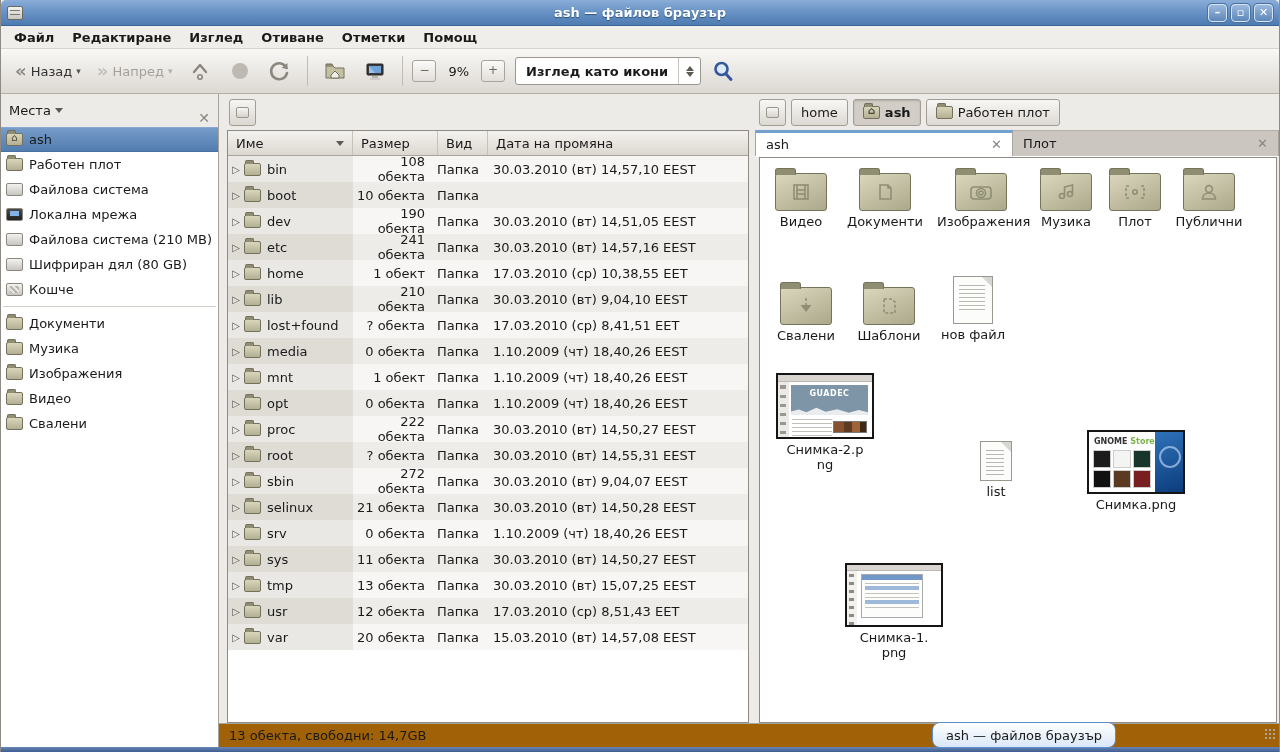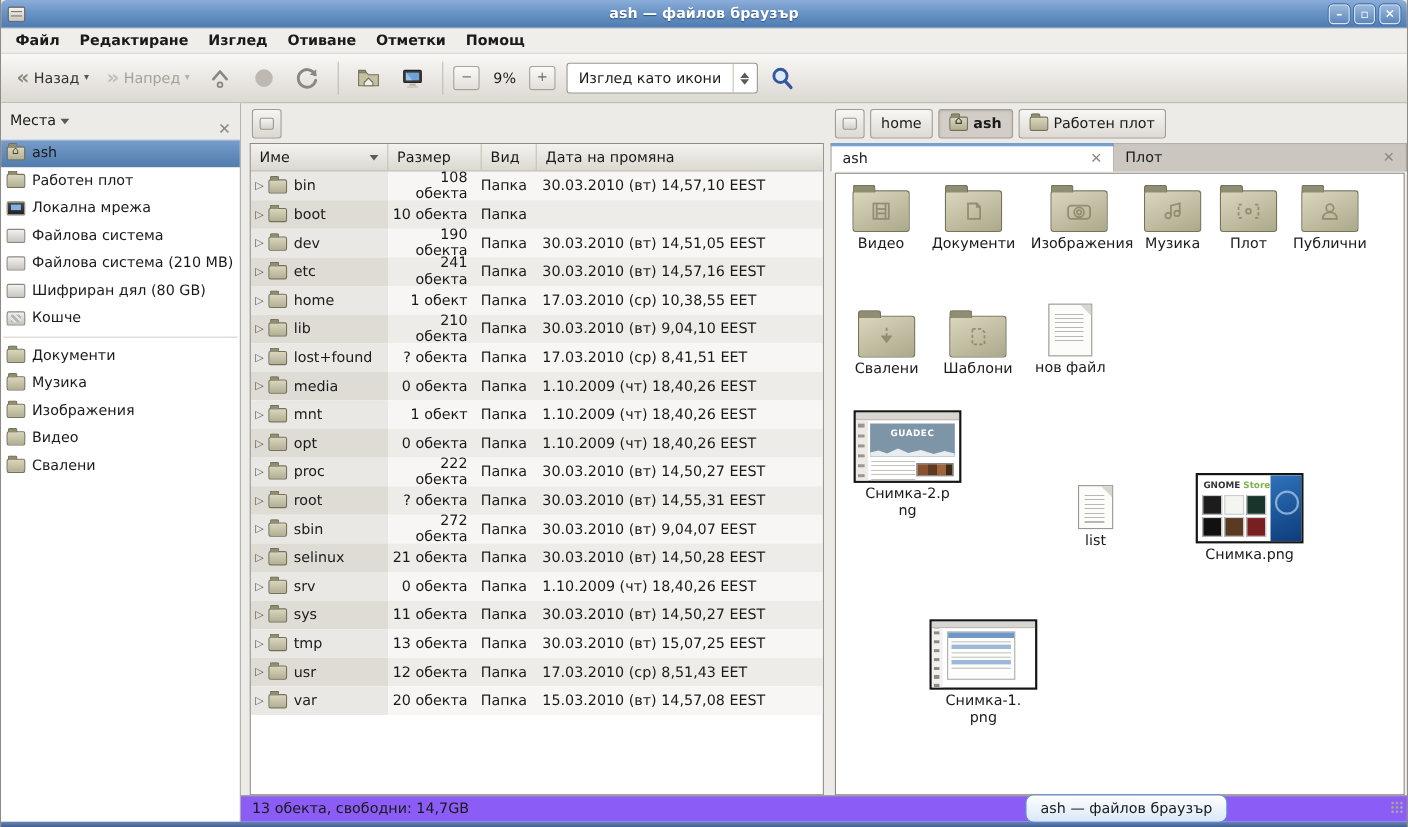--- a/index.html
+++ b/index.html
@@ -41,21 +41,21 @@
   .drop-arrow { font-size:9px; color:#555; }
   .disabled .drop-arrow { color:#b5b1aa; }
   .tsep { width:1px; height:30px; background:#c0bcb4; margin:0 5px; }
   .icon24 { width:24px; height:24px; display:block; }
   .zoombtn { width:24px; height:22px; border:1px solid #a8a49c; border-radius:3px;
     background:linear-gradient(#fbfaf9,#e2dfda); text-align:center; line-height:19px;
     color:#6b6861; font-size:12px; }
   .zoom-label { padding:0 8px; }
   .combo { display:flex; align-items:center; border:1px solid #9b978f; border-radius:3px;
     background:#fff; height:28px; margin-left:6px; }
-  .combo-text { padding:0 10px; min-width:140px; }
+  .combo-text { padding:0 10px; min-width:140px;font-weight:bold; }
   .combo-spin { border-left:1px solid #c7c3bc; width:22px; height:100%;
     display:flex; flex-direction:column; align-items:center; justify-content:center; gap:1px; }
   .tri-up { width:0; height:0; border-left:4px solid transparent; border-right:4px solid transparent; border-bottom:5px solid #5d5a54; }
   .tri-dn { width:0; height:0; border-left:4px solid transparent; border-right:4px solid transparent; border-top:5px solid #5d5a54; }
 
   
   .content { position:absolute; top:94px; left:0; right:0; bottom:5px; }
   .sidebar { position:absolute; top:0; left:0; width:218px; bottom:0; background:#fff; border-right:1px solid #a7a39b; }
   .side-header { height:33px; background:#edebe7; display:flex; padding:16px 8px; }
   .side-title { display:flex; align-items:center; gap:4px; }
@@ -96,21 +96,21 @@
   .tree-row:nth-child(even) { background:linear-gradient(to right,#dfdcd6 0 125px,#eeece8 125px); }
   .expander { width:16px; text-align:center; color:#57544e; font-size:10px; flex:none; }
   .row-folder { margin-right:6px; }
   .cell-name { width:85px; overflow:hidden; white-space:nowrap; }
   .cell-size { width:83px; text-align:right; padding-right:10px; flex:none; }
   .cell-type { width:50px; padding-left:2px; flex:none; }
   .cell-date { flex:1; padding-left:8px; white-space:nowrap; }
 
   
   .statusbar { position:absolute; left:218px; right:0; bottom:0; height:24px;
-    background:#8b5cf6; border-top:1px solid #a8a49c; display:flex; align-items:center; padding:0 10px; }
+    background:#a16207; border-top:1px solid #a8a49c; display:flex; align-items:center; padding:0 10px; }
 
   
   .rightpane { position:absolute; top:0; left:754px; right:0; bottom:24px; background:#edebe7; }
   .crumbbar { height:36px; display:flex; align-items:center; gap:5px; padding:0 4px; }
   .crumb { display:flex; align-items:center; gap:5px; height:27px; padding:0 9px;
     border:1px solid #a29e96; border-radius:3px; background:linear-gradient(#f8f7f5,#ddd9d3); }
   .crumb.icon-only { padding:0 6px; }
   .crumb.active { background:#d2cec7; box-shadow:inset 0 1px 2px #b1ada5; font-weight:bold; }
   .tabbar { height:27px; display:flex; background:#d9d5cf; border-bottom:1px solid #fff; }
   .tab { display:flex; align-items:center; padding:0 10px; }
@@ -284,26 +284,26 @@
       <div class="side-list">
         <div class="side-item selected">
             <span class="si si-home"></span>
             <span>ash</span>
           </div>
           <div class="side-item">
             <span class="si si-desktop"></span>
             <span>Работен плот</span>
           </div>
           <div class="side-item">
+            <span class="si si-drive"></span>
+            <span>Файлова система</span>
+          </div>
+          <div class="side-item">
             <span class="si si-network"></span>
             <span>Локална мрежа</span>
-          </div>
-          <div class="side-item">
-            <span class="si si-drive"></span>
-            <span>Файлова система</span>
           </div>
           <div class="side-item">
             <span class="si si-drive"></span>
             <span>Файлова система (210 MB)</span>
           </div>
           <div class="side-item">
             <span class="si si-drive"></span>
             <span>Шифриран дял (80 GB)</span>
           </div>
           <div class="side-item">

